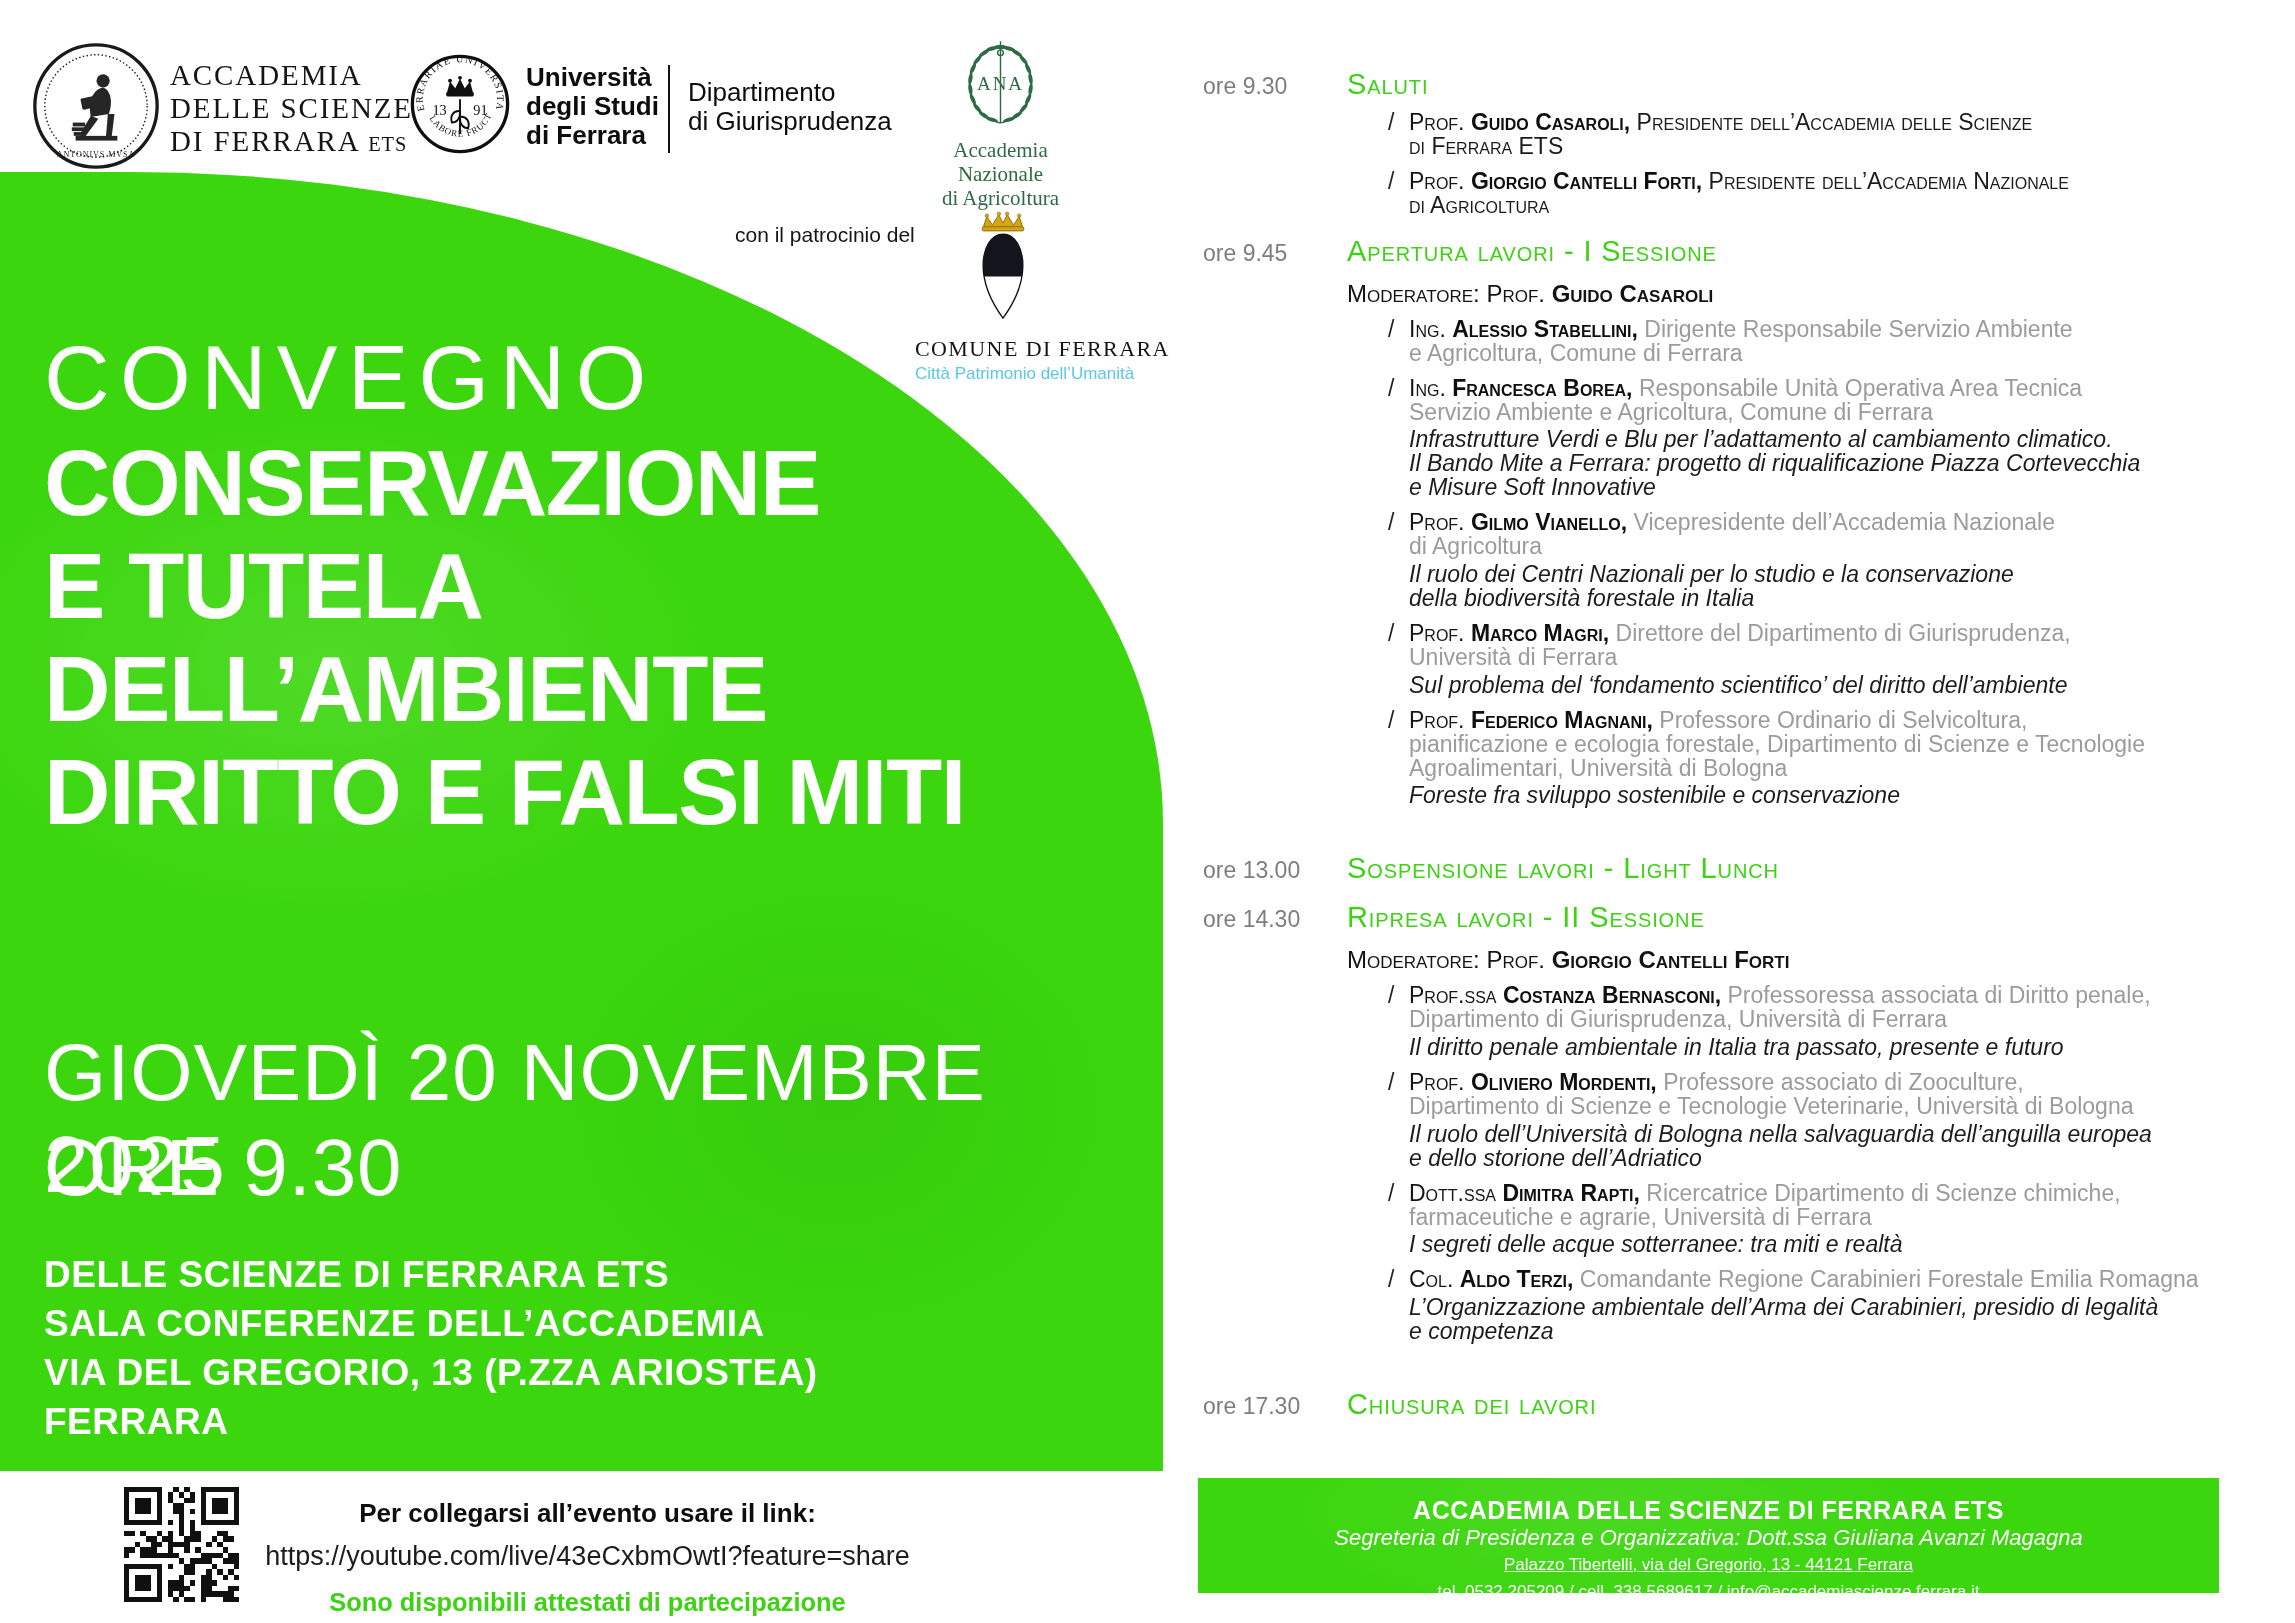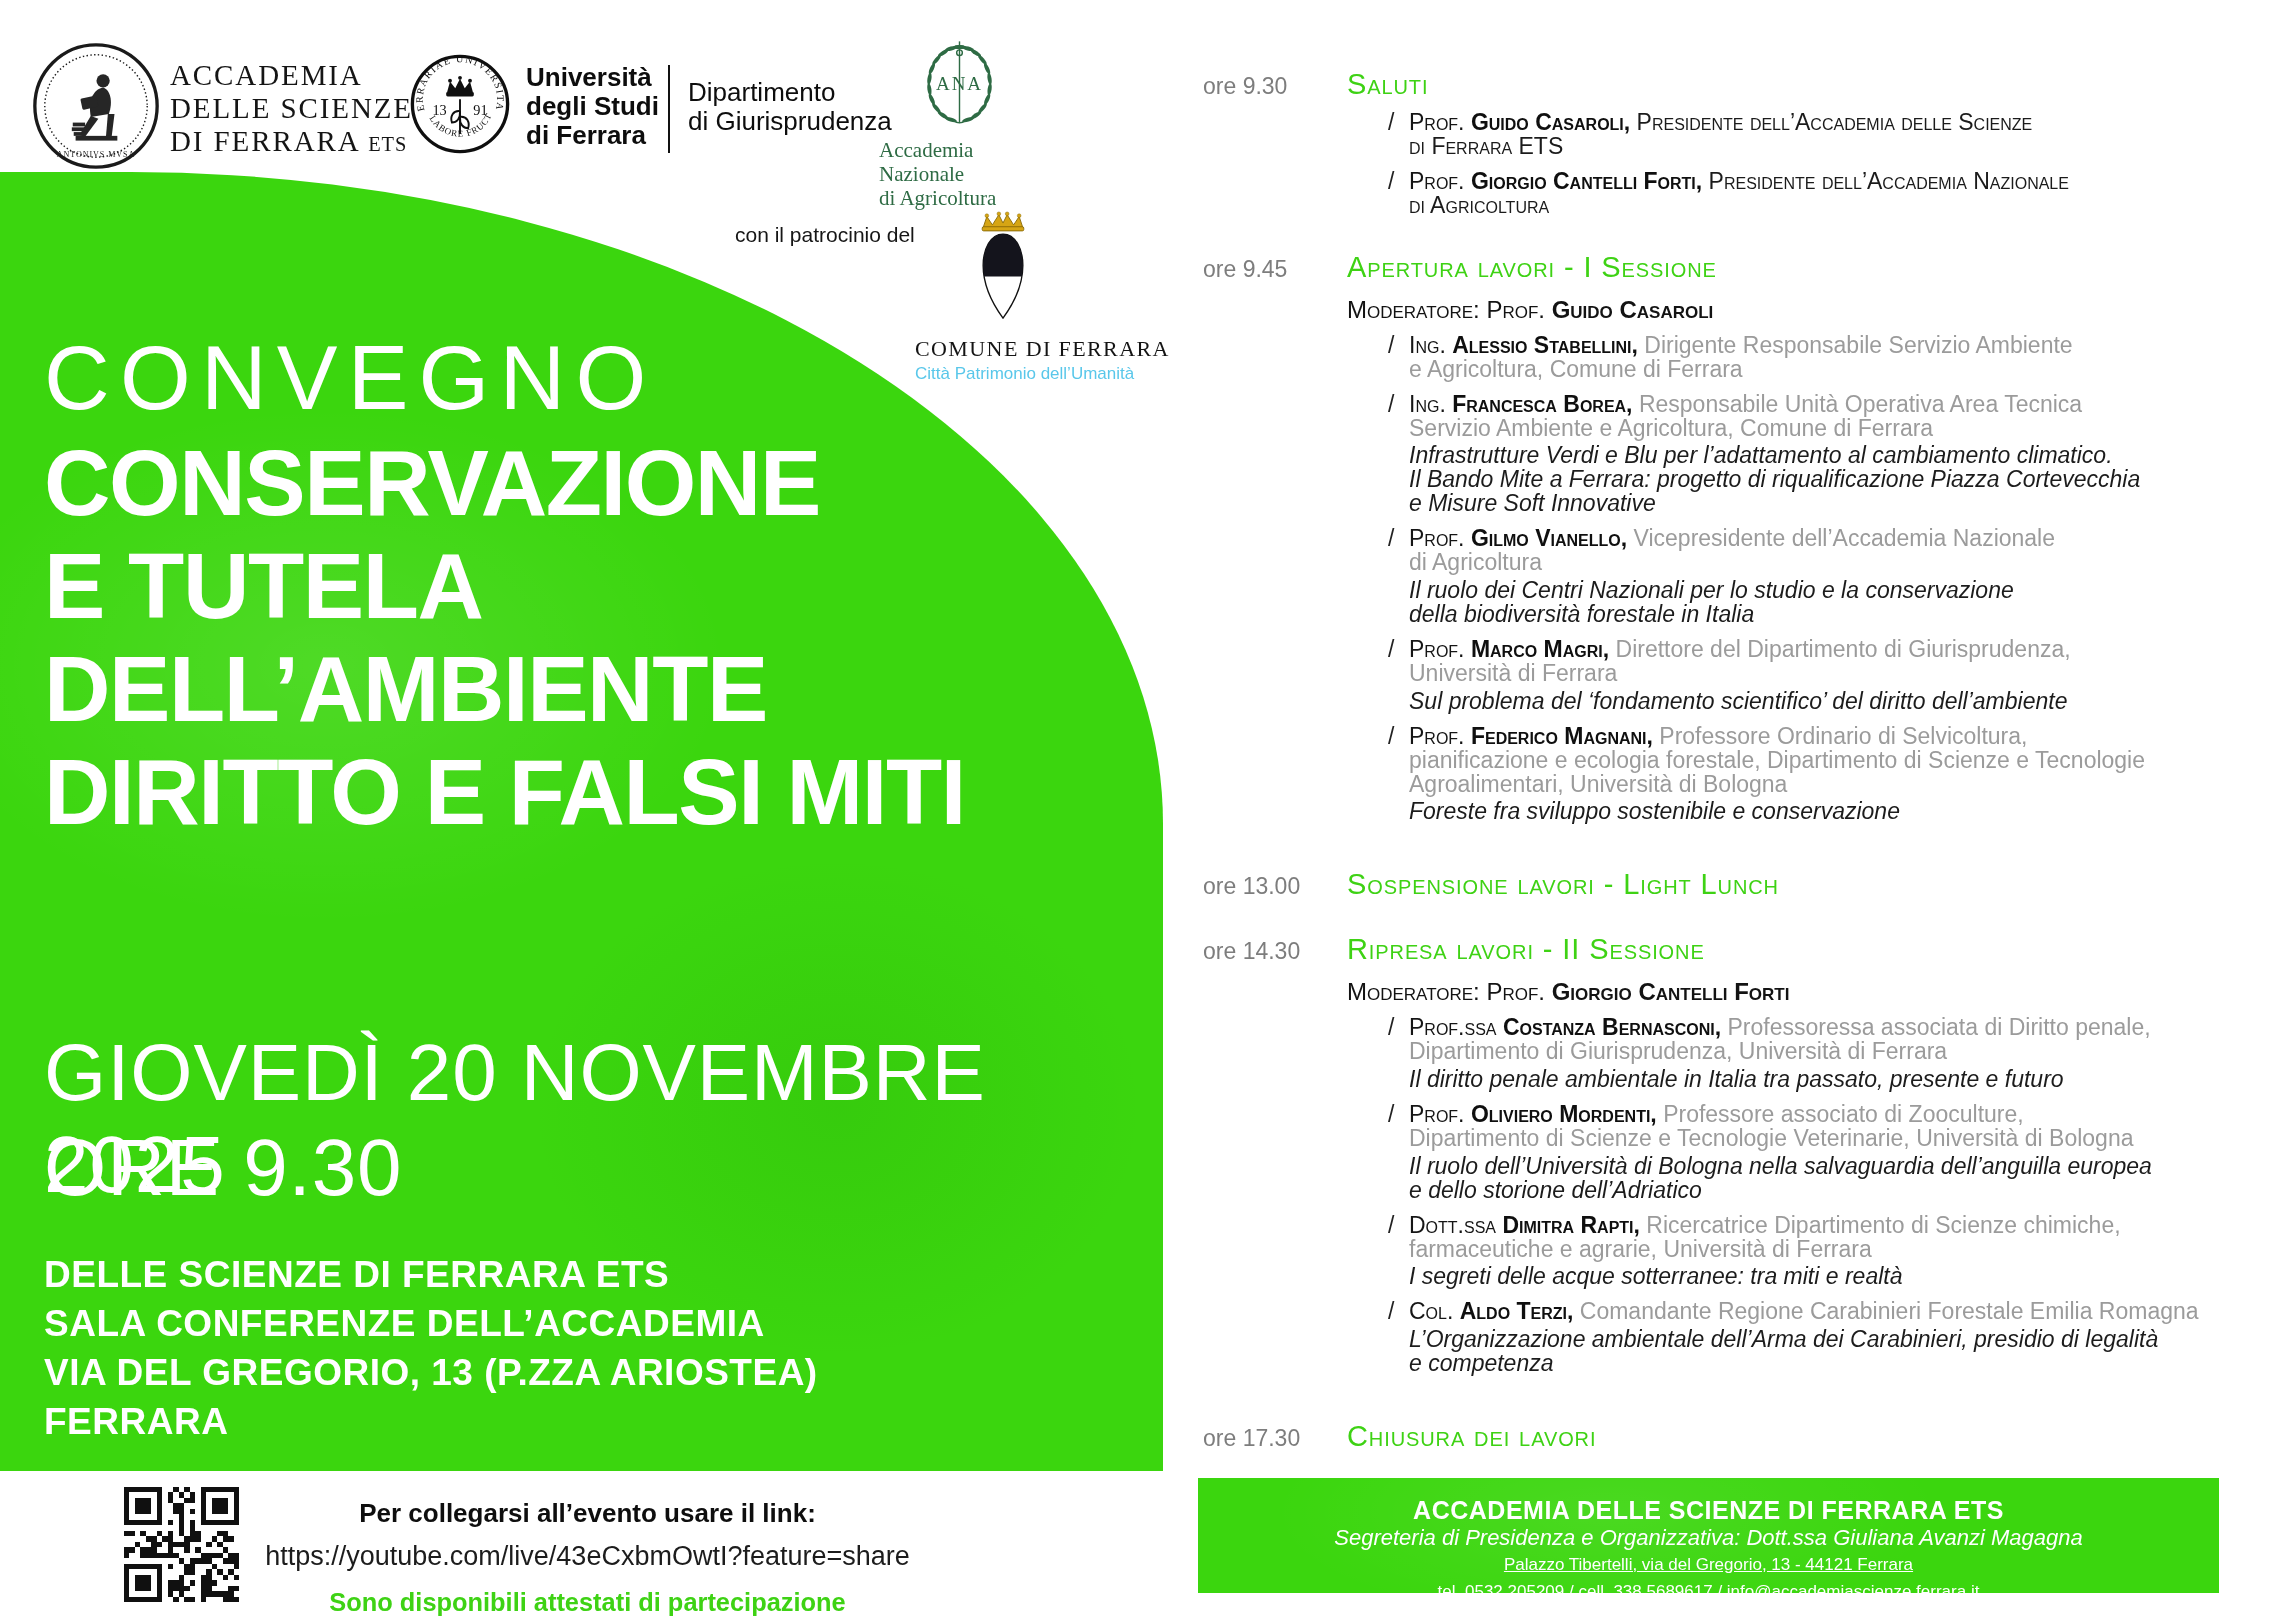--- a/index.html
+++ b/index.html
@@ -8,21 +8,21 @@
   
   .hdr-el{position:absolute;}
   .seal-svg{left:32px;top:42px;width:128px;height:128px;}
   .acc-text{left:170px;top:59px;font-family:"Liberation Serif",serif;font-size:29px;line-height:33px;
             letter-spacing:1.9px;color:#151515;}
   .acc-text .ets{font-size:20.4px;letter-spacing:0.9px;}
   .unife-svg{left:410px;top:54px;width:100px;height:100px;}
   .unife-text{left:526px;top:63px;font-weight:bold;font-size:26px;line-height:29px;color:#0d0d0d;}
   .vline{left:668px;top:65px;width:2.3px;height:88px;background:#111;}
   .dip-text{left:688px;top:78px;font-weight:normal;font-size:26px;line-height:29px;color:#0d0d0d;}
-  .ana-block{left:879px;top:37px;width:161px;text-align:left;}
+  .ana-block{left:920px;top:37px;width:161px;text-align:center;}
   .ana-svg{width:95px;height:98px;display:block;margin:0 auto;}
   .ana-text{margin-top:2.8px;font-family:"Liberation Serif",serif;font-size:21px;line-height:24px;color:var(--ana-green);}
   .patronage-label{left:735px;top:223px;font-size:21px;color:#161616;}
   .comune-block{left:915px;top:211px;width:176px;text-align:center;}
   .comune-svg{width:60px;height:121px;display:block;margin:0 auto;}
   .comune-name{margin-top:3.7px;font-family:"Liberation Serif",serif;font-size:22px;letter-spacing:1.4px;color:#141414;white-space:nowrap;}
   .comune-sub{margin-top:2.8px;font-size:17px;color:var(--lightblue);white-space:nowrap;}
   
   .hero{position:absolute;left:0;top:172px;width:1163px;height:1299px;
         border-top-right-radius:1032px 652px;
@@ -32,21 +32,21 @@
           var(--green);
         color:#fff;}
   .hero-inner{position:absolute;left:44px;right:28px;top:0;bottom:0;}
   .kicker{position:absolute;top:154px;font-size:91px;font-weight:400;letter-spacing:10.2px;}
   .hero-title{position:absolute;top:260px;font-size:92px;font-weight:bold;line-height:103px;letter-spacing:-1.4px;}
   .hero-date{position:absolute;top:855px;font-size:80px;font-weight:400;letter-spacing:0.9px;}
   .hero-time{position:absolute;top:950px;font-size:80px;font-weight:400;letter-spacing:0.9px;}
   .hero-venue{position:absolute;top:1078px;font-size:37px;font-weight:bold;line-height:49px;letter-spacing:0.5px;}
   
   .program{position:absolute;left:1203px;top:69px;width:1041px;font-size:23px;line-height:24px;}
-  .session{display:flex;align-items:baseline;margin-top:35px;}
+  .session{display:flex;align-items:baseline;margin-top:19px;}
   .session.first{margin-top:0;}
   .session.xl{margin-top:46px;}
   .p-time{flex:0 0 144px;color:var(--gray-time);font-size:23px;}
   .p-label{font-variant:small-caps;color:var(--green-text);font-size:29px;line-height:30px;letter-spacing:0.9px;}
   .moderator{margin-left:144px;margin-top:15.7px;font-variant:small-caps;font-size:24px;color:#131313;}
   .moderator b{font-weight:bold;}
   .entry{position:relative;margin-left:185px;margin-top:11px;padding-left:21px;}
   .entry .slash{position:absolute;left:0;top:0;color:#222;}
   .entry .name{font-weight:bold;font-variant:small-caps;color:#0f0f0f;}
   .entry .prefix{font-variant:small-caps;color:#151515;}

